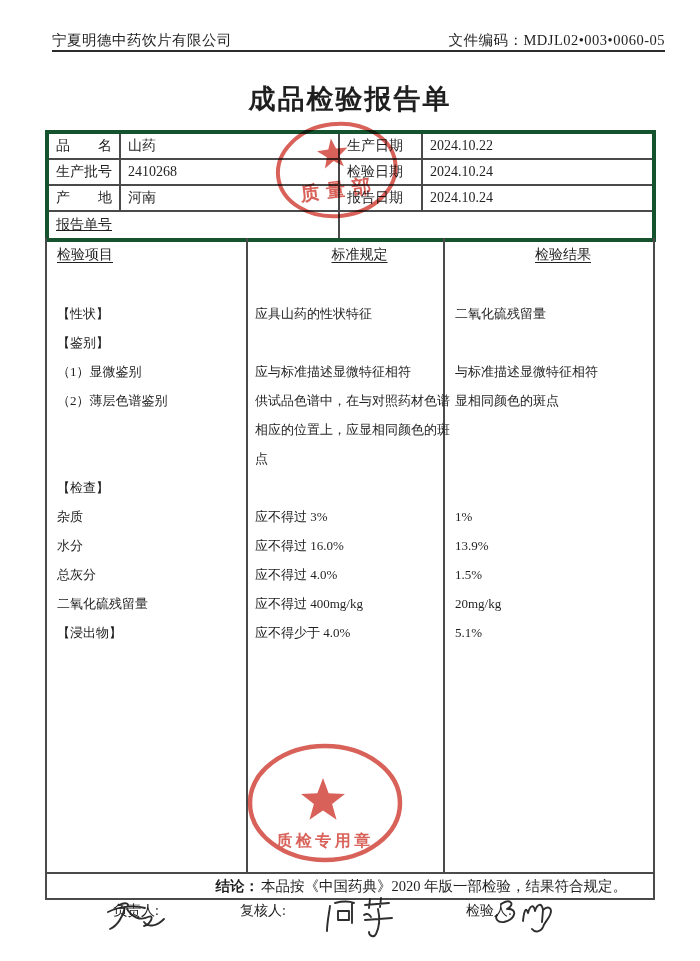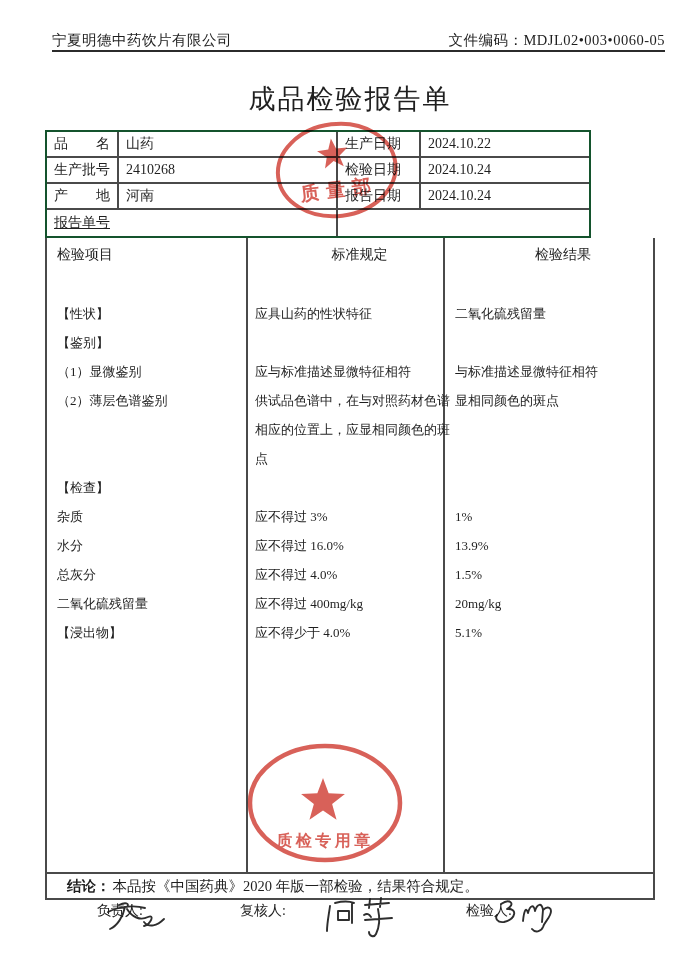--- a/index.html
+++ b/index.html
@@ -4,46 +4,46 @@
 <style>
   html,body{margin:0;padding:0;background:#ffffff;}
   body{width:700px;height:961px;font-family:"Liberation Serif","DejaVu Serif",serif;color:#1f1f1f;}
   .page{position:relative;width:700px;height:961px;overflow:hidden;background:#fff;}
 
   
   .hdr{position:absolute;top:31px;left:52px;width:613px;display:flex;justify-content:space-between;font-size:14.5px;letter-spacing:.5px;}
   .hdr-rule{position:absolute;top:50px;left:52px;width:613px;border-top:2px solid #2b2b2b;}
 
   
-  .title{position:absolute;top:81px;left:0;width:700px;text-align:center;font-size:27px;font-weight:normal;letter-spacing:2px;}
+  .title{position:absolute;top:81px;left:0;width:700px;text-align:center;font-size:27px;font-weight:bold;letter-spacing:2px;}
 
   
-  .itable{position:absolute;left:45px;top:130px;width:546px;box-sizing:border-box;border:2px solid #14532d;display:grid;grid-template-columns:72px 219px 83px 1fr;grid-auto-rows:26px;}
+  .itable{position:absolute;left:45px;top:130px;width:611px;box-sizing:border-box;border:4px solid #14532d;display:grid;grid-template-columns:72px 219px 83px 1fr;grid-auto-rows:26px;}
   .ic{box-sizing:border-box;border-right:2px solid #4a4a4a;border-bottom:2px solid #4a4a4a;display:flex;align-items:center;padding:0 7px;font-size:14px;white-space:nowrap;overflow:visible;}
   .ic.nbr{border-right:none;}
   .ic.nbb{border-bottom:none;}
   .ic.sp12{grid-column:1/3;text-decoration:underline;}
   .ic.sp34{grid-column:3/5;}
 
   
   .dtable{position:absolute;left:45px;top:238px;width:610px;height:636px;box-sizing:border-box;border:2px solid #4a4a4a;border-top:none;display:grid;grid-template-columns:201px 197px 1fr;}
   .dcol{position:relative;box-sizing:border-box;border-right:2px solid #4a4a4a;}
   .dcol.nbr{border-right:none;}
   .dhead{margin-top:8px;font-size:14px;}
-  .dhead span{text-underline-offset:3px;}
+  .dhead span{text-decoration:underline;text-underline-offset:3px;}
   .dhead.left{margin-left:10px;}
   .dhead.center{text-align:center;padding-left:28px;}
   .dlines{position:absolute;top:61px;left:0;right:0;}
   .dline{height:29px;line-height:29px;font-size:13px;white-space:nowrap;}
   .dcol.c1 .dline{padding-left:10px;}
   .dcol.c2 .dline{padding-left:7px;}
   .dcol.c3 .dline{padding-left:10px;}
 
   
-  .conclusion{position:absolute;left:45px;top:874px;width:610px;height:26px;box-sizing:border-box;border:2px solid #4a4a4a;border-top:none;display:flex;align-items:center;padding:0 20px;font-size:14.5px;white-space:nowrap;}
+  .conclusion{position:absolute;left:45px;top:874px;width:610px;height:26px;box-sizing:border-box;border:2px solid #4a4a4a;border-top:none;display:flex;align-items:center;padding:0 26px;font-size:14.5px;white-space:nowrap;justify-content:flex-end;}
   .conclusion b{margin-right:2px;}
 
   
   .sig-label{position:absolute;font-size:14px;white-space:nowrap;}
   .sig-svg{position:absolute;}
   .sig-svg path{fill:none;stroke:#1c1c1c;stroke-width:1.9;stroke-linecap:round;stroke-linejoin:round;opacity:.92;}
 
   
   .stamp{position:absolute;mix-blend-mode:multiply;opacity:.86;pointer-events:none;}
   .stamp *{fill:none;}
@@ -137,21 +137,21 @@
           <div class="dline">5.1%</div>
         </div>
     </div>
   </div>
 
   <div class="conclusion">
     <b>结论：</b>
     <span>本品按《中国药典》2020 年版一部检验，结果符合规定。</span>
   </div>
 
-  <span class="sig-label" style="left:53px;top:902px;margin-left:44px;">负责人:</span>
+  <span class="sig-label" style="left:69px;top:902px;margin-left:44px;">负责人:</span>
   <span class="sig-label" style="left:240px;top:902px;">复核人:</span>
   <span class="sig-label" style="left:427px;top:902px;margin-left:39px;">检验人:</span>
 
   <svg class="sig-svg" style="left:103px;top:899px;" width="72" height="38" viewBox="0 0 72 38">
     <path d="M16,6 C22,3 27,4 24,8 M5,13 C17,7 32,6 42,9 M22,8 C20,18 14,27 7,30 M24,10 C29,18 37,22 45,18 C52,15 48,25 41,27 M41,23 C46,29 54,27 61,20"></path>
   </svg>
   <svg class="sig-svg" style="left:320px;top:895px;" width="82" height="46" viewBox="0 0 82 46">
     <path d="M10,11 C9,19 7,28 7,36 M15,8 C23,6 29,6 34,8 M32,9 L32,28 M18,16 L29,16 L29,25 L18,25 L18,16 M45,10 L69,8 M50,4 L49,13 M61,3 L60,12 M44,20 C47,18 49,19 51,22 M45,25 L72,23 M58,14 C60,23 59,33 56,39 C54,43 49,41 49,37"></path>
   </svg>
   <svg class="sig-svg" style="left:487px;top:896px;" width="78" height="42" viewBox="0 0 78 42">

